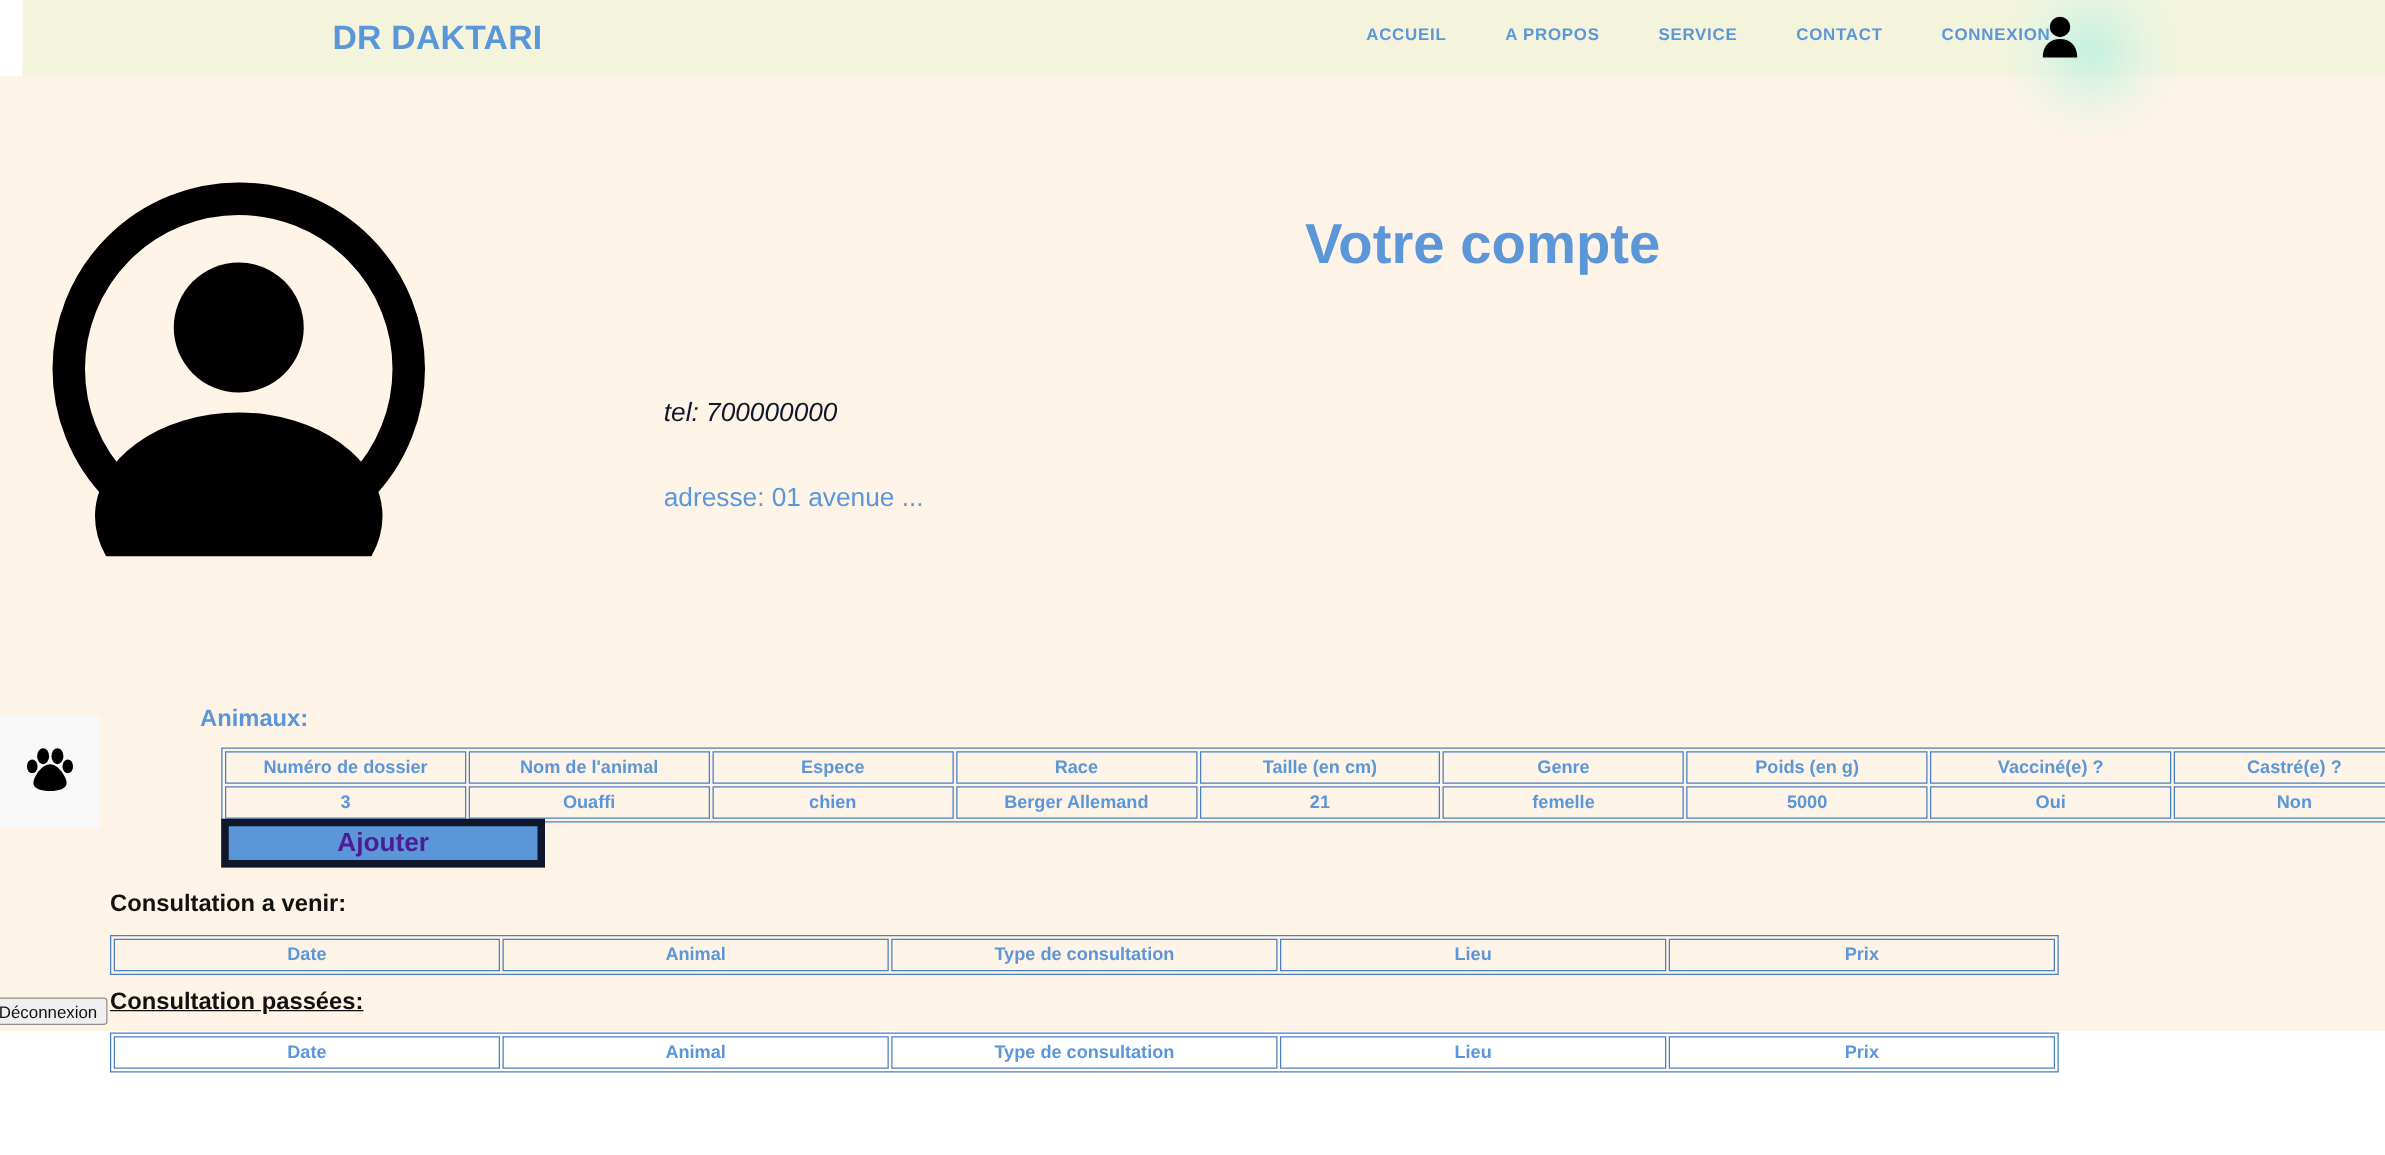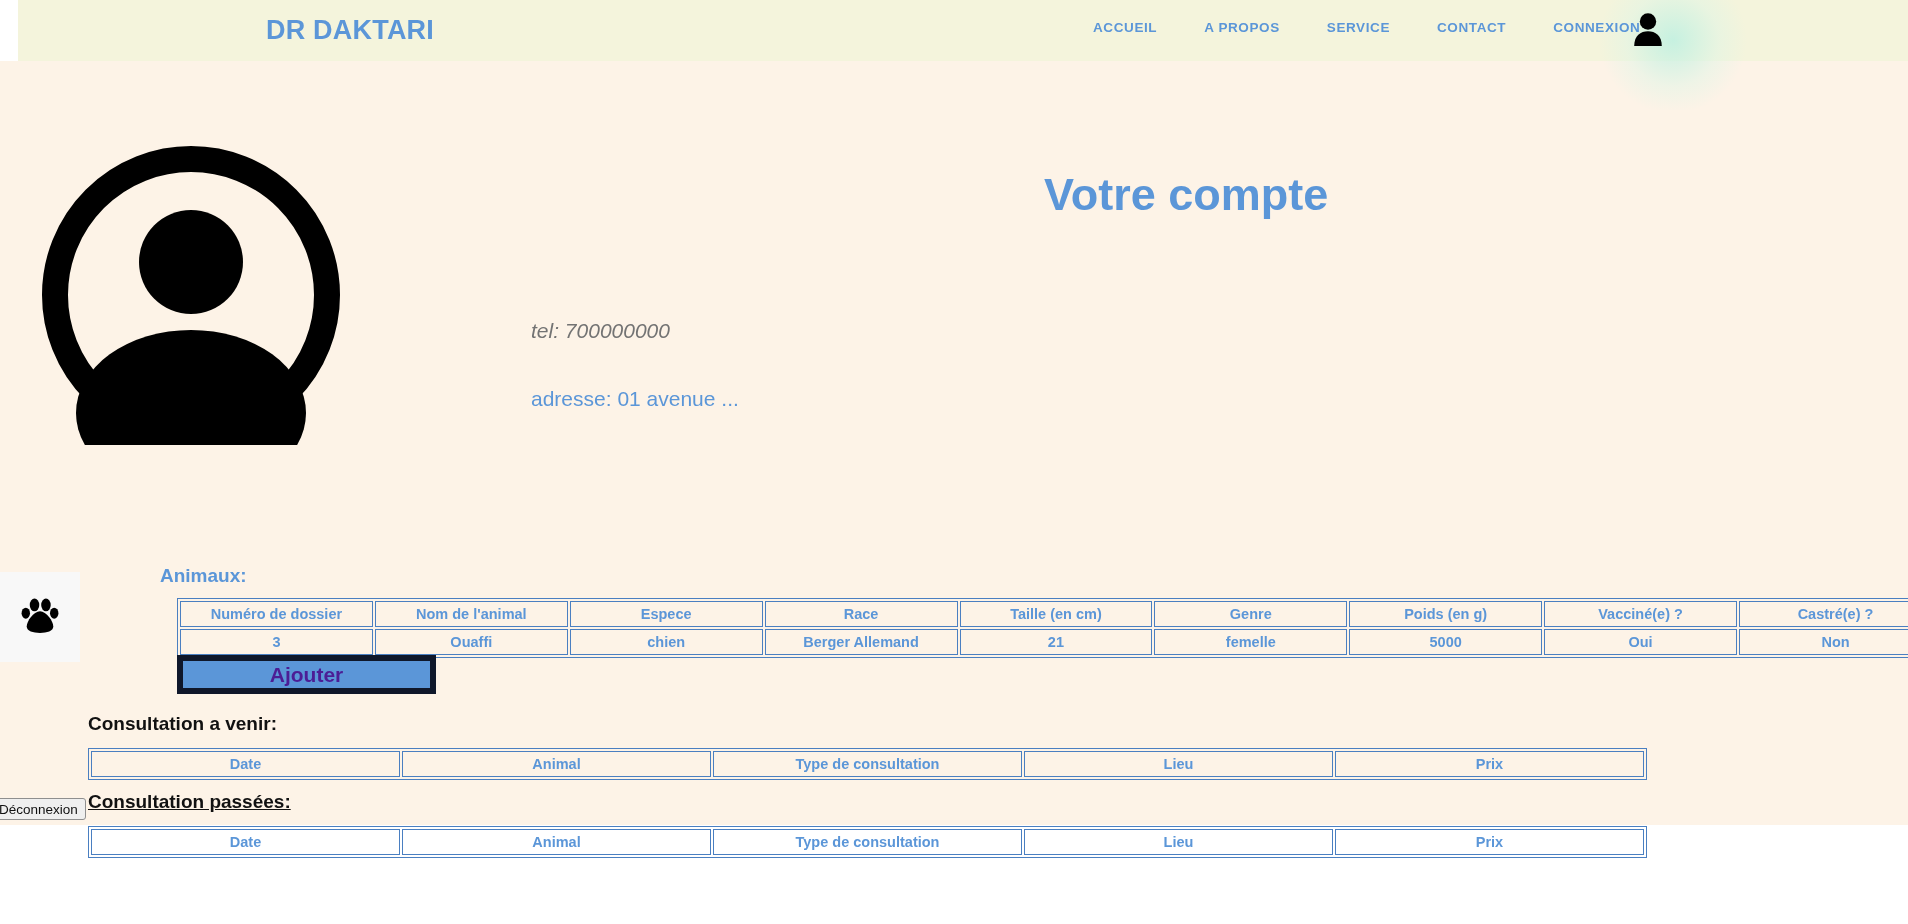--- a/index.html
+++ b/index.html
@@ -104,21 +104,21 @@
     font-weight: bold;
     color: #5b96d8;
     white-space: nowrap;
   }
   .user-tel {
     position: absolute;
     left: 531px;
     top: 258px;
     font-size: 21px;
     font-style: italic;
-    color: #737373;
+    color: #0f172a;
     white-space: nowrap;
   }
   .user-address {
     position: absolute;
     left: 531px;
     top: 326px;
     font-size: 21px;
     color: #5b96d8;
     white-space: nowrap;
   }

